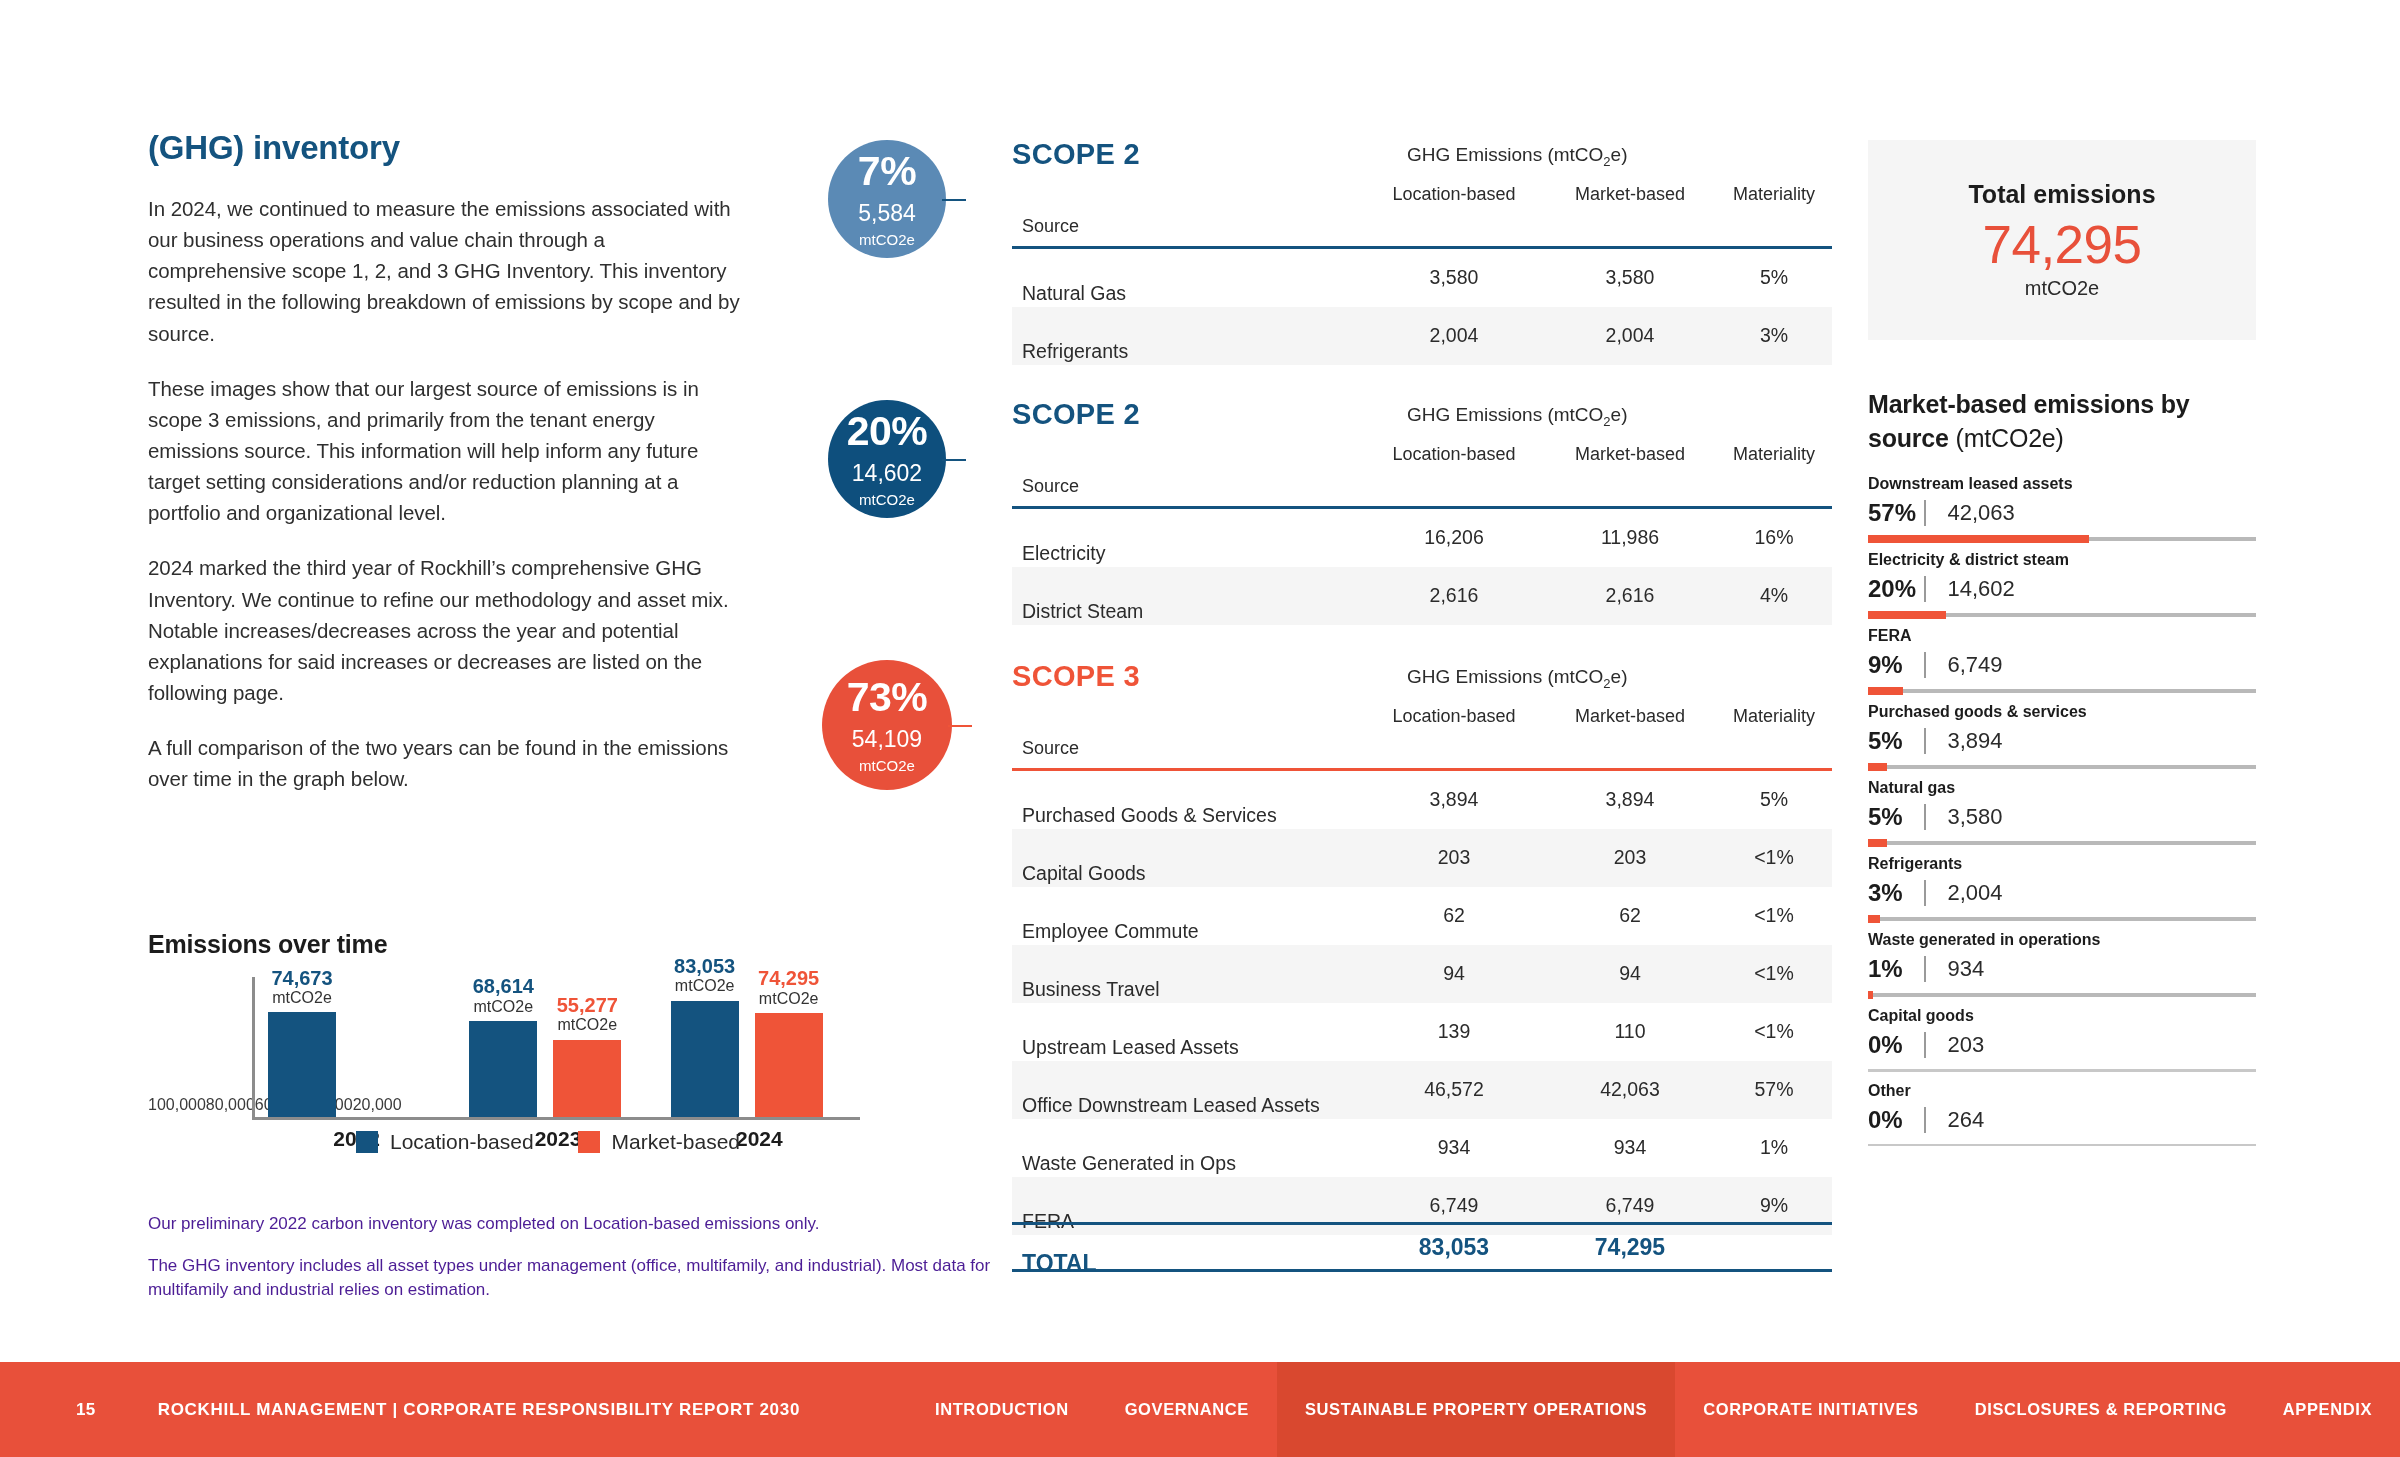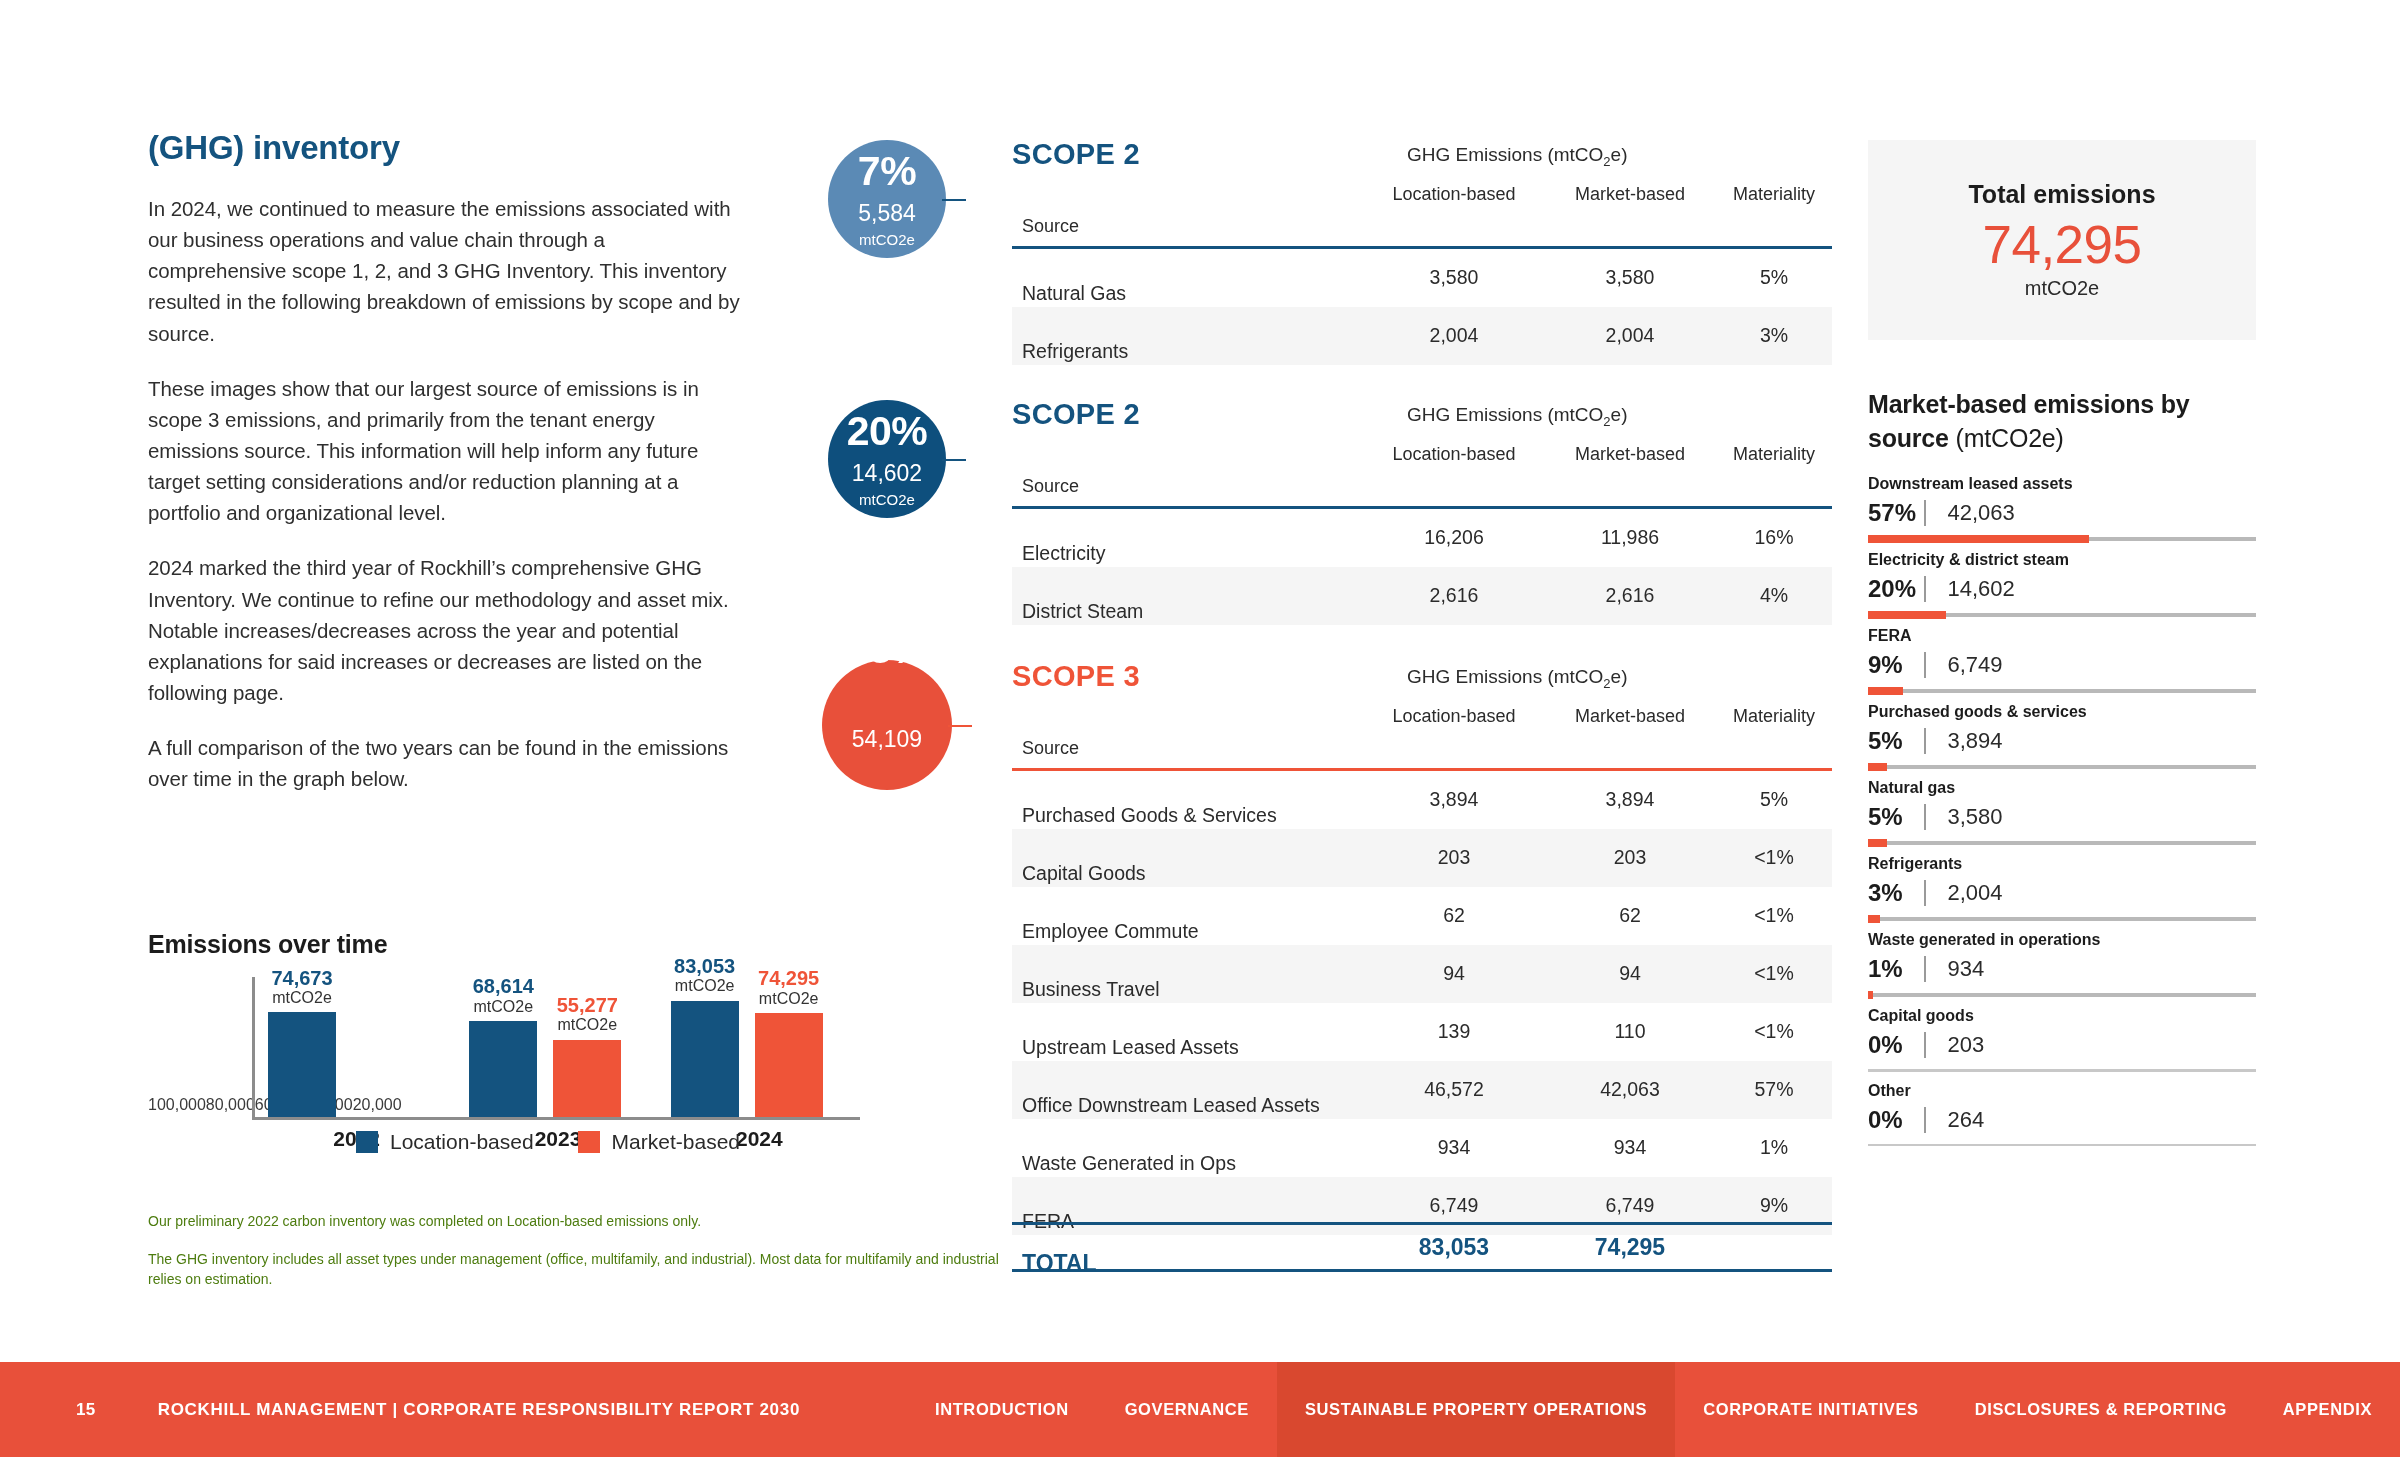--- a/index.html
+++ b/index.html
@@ -50,33 +50,33 @@
   .x-lab { position: absolute; width: 180px; text-align: center; font-size: 21px; font-weight: bold; color:#1c1c1c; }
   .legend { position: absolute; left: 148px; top: 1130px; width: 800px;
             display:flex; justify-content:center; align-items:center; gap: 44px; }
   .legend-item { display:flex; align-items:center; gap: 12px; }
   .swatch { width: 22px; height: 22px; }
   .swatch.loc { background:#14537f; }
   .swatch.mkt { background:#ef5438; }
   .legend-item span.t { font-size: 21px; color:#2b2b2b; }
 
   .footnotes { position: absolute; left: 148px; top: 1212px; width: 870px; }
-  .footnote { font-size: 14px; color: #4d7c0f; line-height: 1.42; }
+  .footnote { font-size: 17px; color: #4c1d95; line-height: 1.42; }
   .footnote + .footnote { margin-top: 18px; }
   .circle {
     position: absolute; border-radius: 50%;
     display:flex; flex-direction: column; align-items:center; justify-content:center;
     color:#fff; text-align:center;
   }
   .circle .pct { font-size: 41px; font-weight: bold; line-height: 1; letter-spacing:-0.5px; }
   .circle .val { font-size: 23px; line-height: 1; margin-top: 10px; }
   .circle .unit { font-size: 15px; line-height: 1; margin-top: 7px; }
   .c1 { background:#5b8ab5; }
   .c2 { background:#0e4f7d; }
-  .c3 { background:#e8503a;gap:48px; }
+  .c3 { background:#e8503a; }
 
   .scope-tbl { position: absolute; width: 820px; }
   .scope-head { position: relative; height: 46px; }
   .scope-name { font-size: 29px; font-weight: bold; letter-spacing: 0.3px; position:absolute; left:0; top:0; }
   .scope-name.s1, .scope-name.s2 { color:#14537f; }
   .scope-name.s3 { color:#ef5438; }
   .ghg-title { position: absolute; left: 395px; top: 6px; font-size: 19px; color:#2b2b2b; }
   .ghg-title sub { font-size: 13px; }
   .col-head { display:flex; font-size: 18px; color:#2b2b2b; padding-bottom: 9px; }
   .rule { height: 2.5px; width: 100%; }

